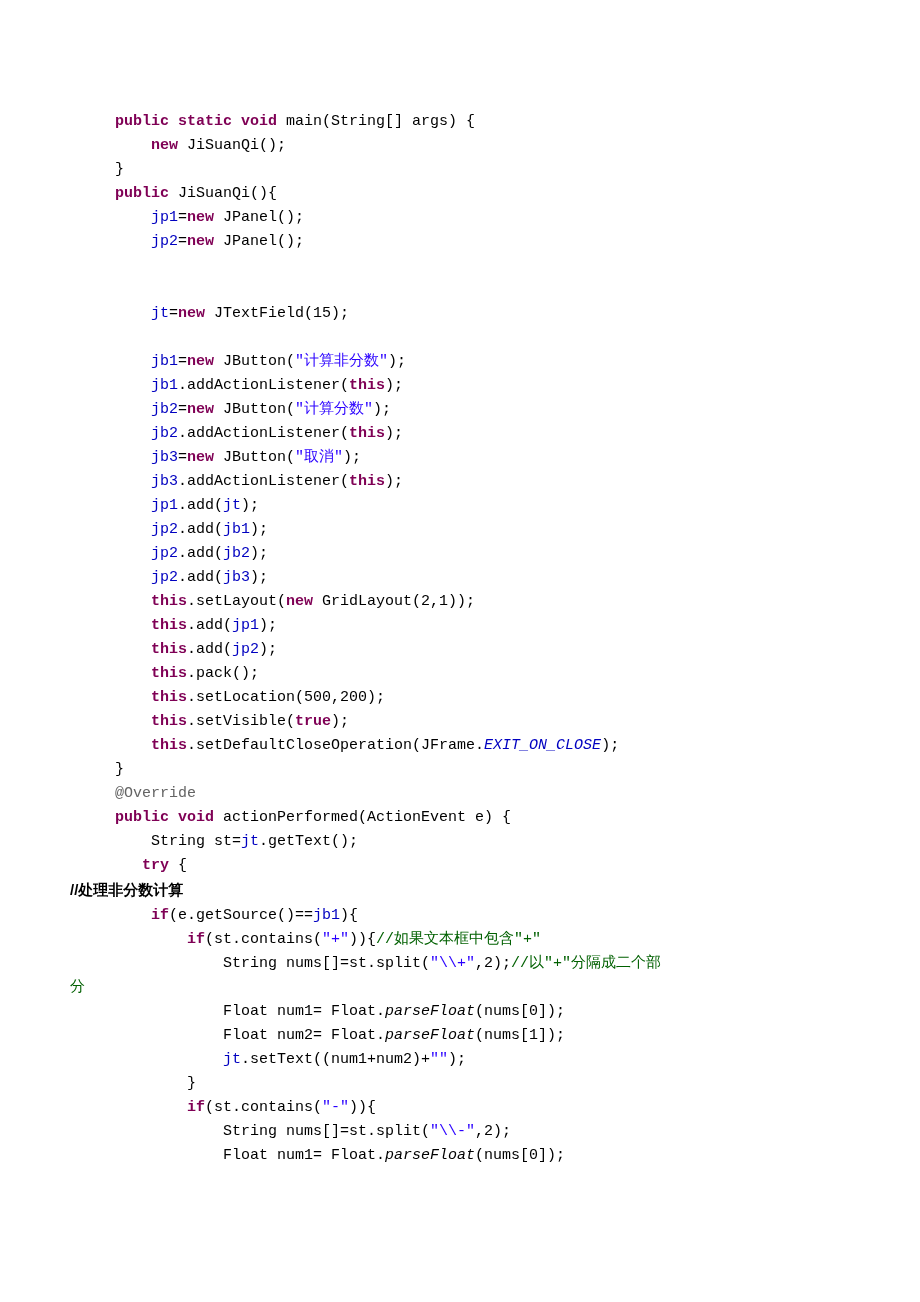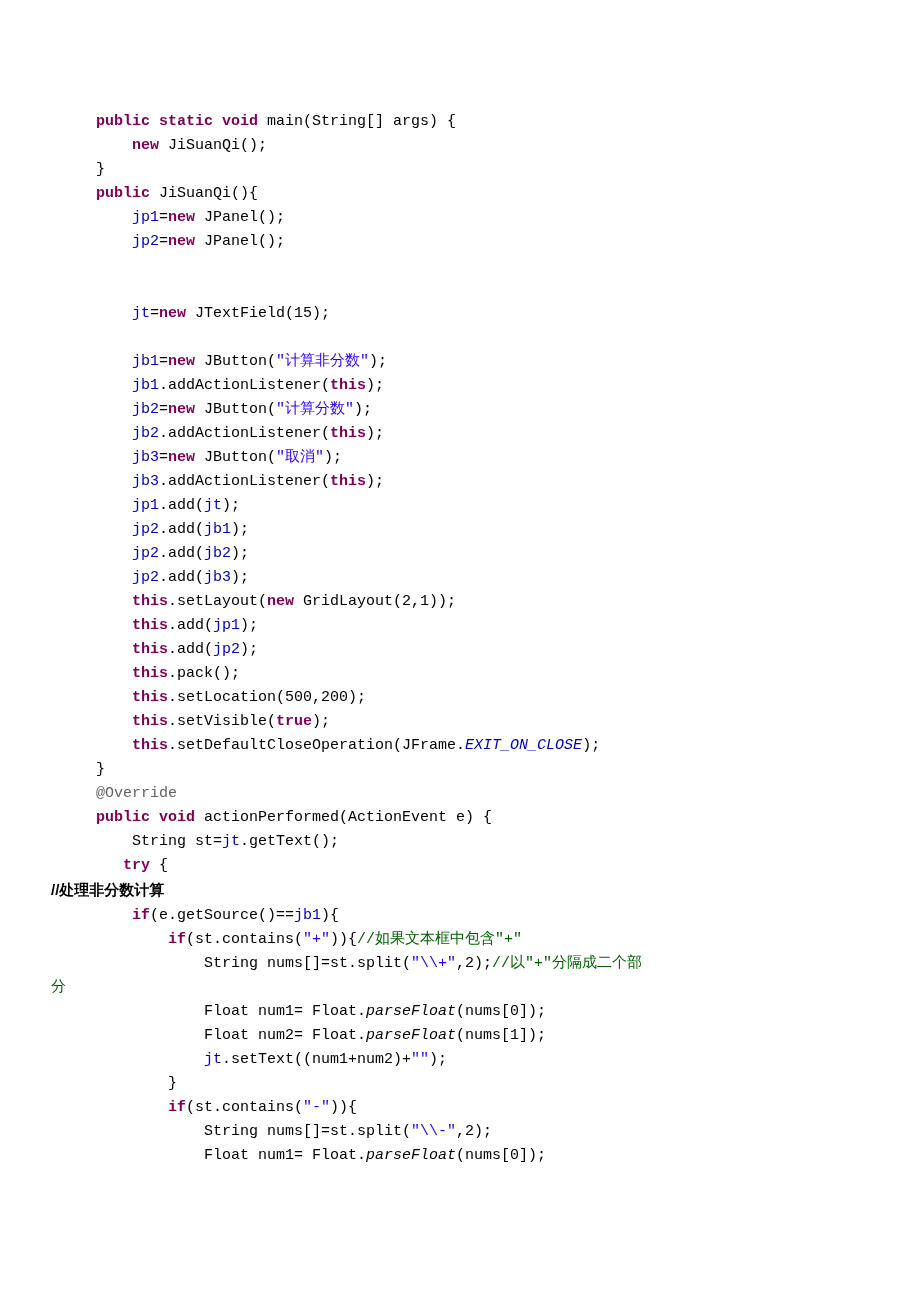--- a/index.html
+++ b/index.html
@@ -8,21 +8,21 @@
   background: #ffffff;
   font-family: "Courier New", Consolas, monospace;
   font-size: 15px;
   line-height: 1.6;
   color: #000000;
 }
 .page {
   width: 920px;
   min-height: 1302px;
   background: #ffffff;
-  padding: 110px 70px 40px 51px;
+  padding: 110px 70px 40px 70px;
   box-sizing: border-box;
 }
 .code-container {
   white-space: pre;
   font-family: "Courier New", Consolas, monospace;
 }
 .keyword {
   color: #7f0055;
   font-weight: bold;
 }

